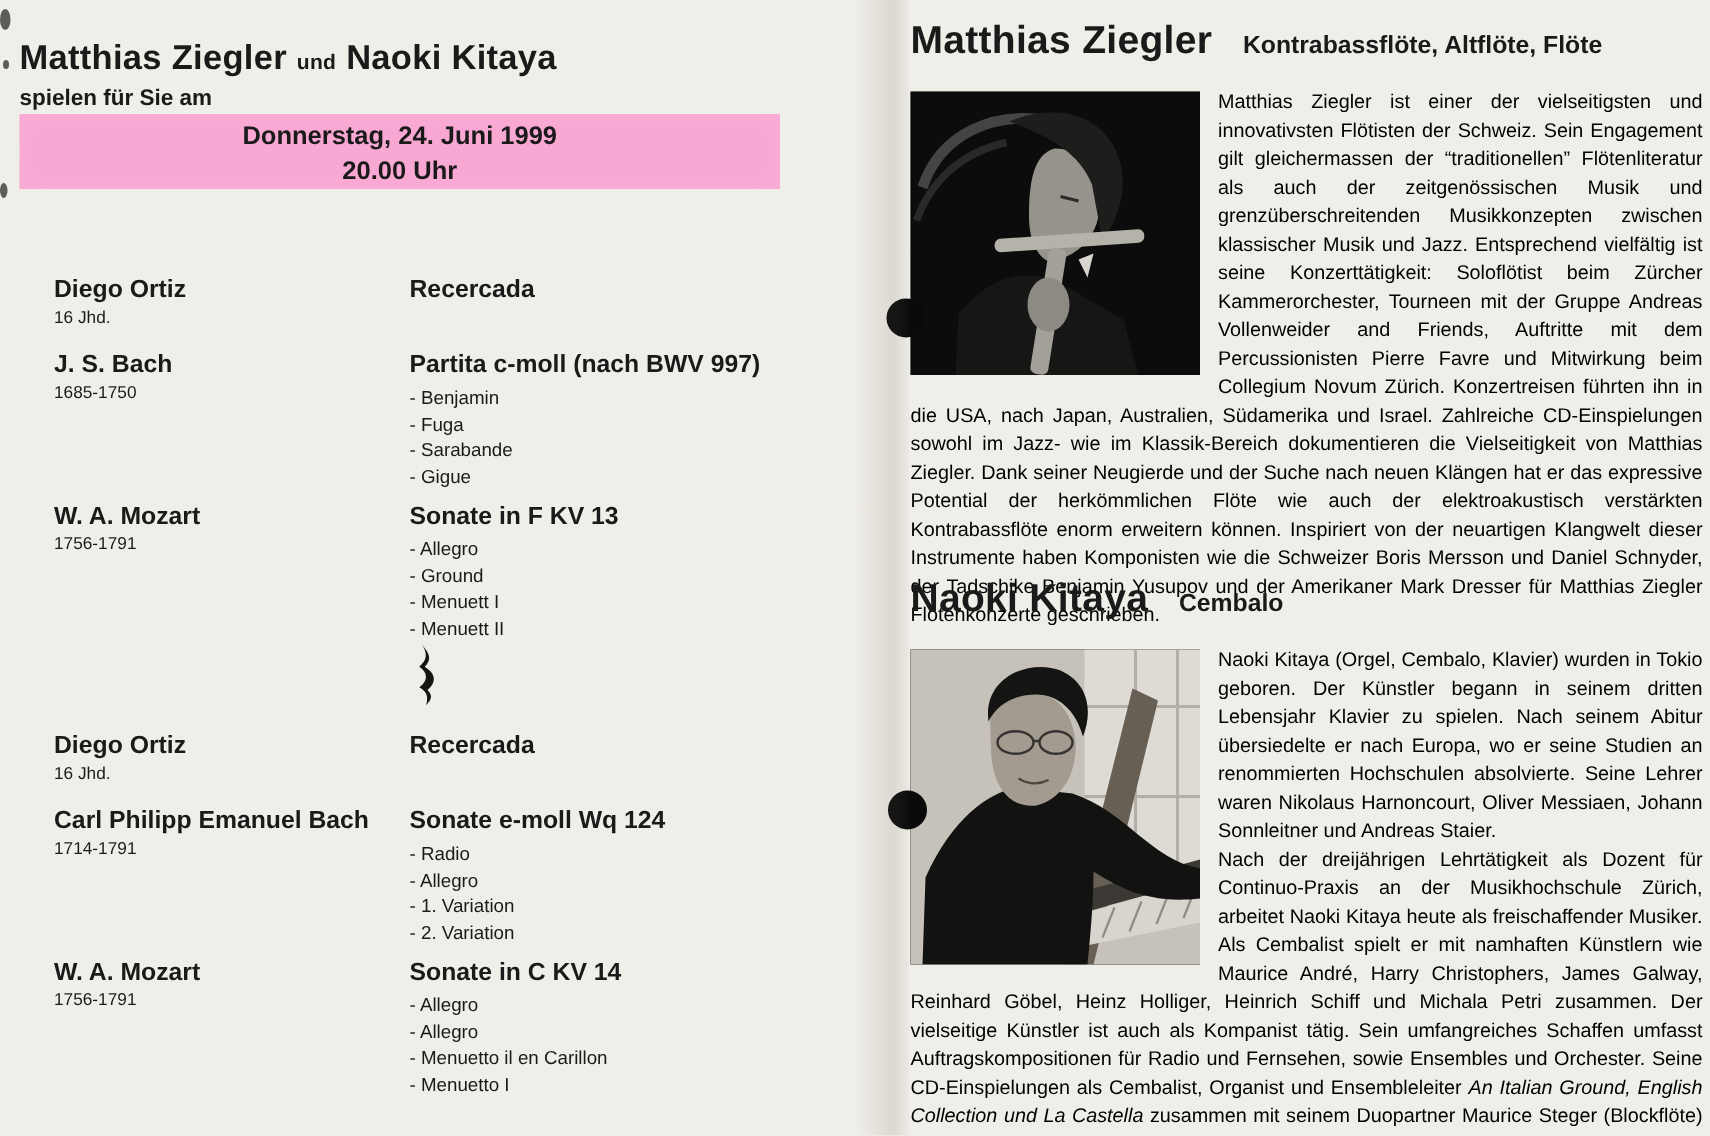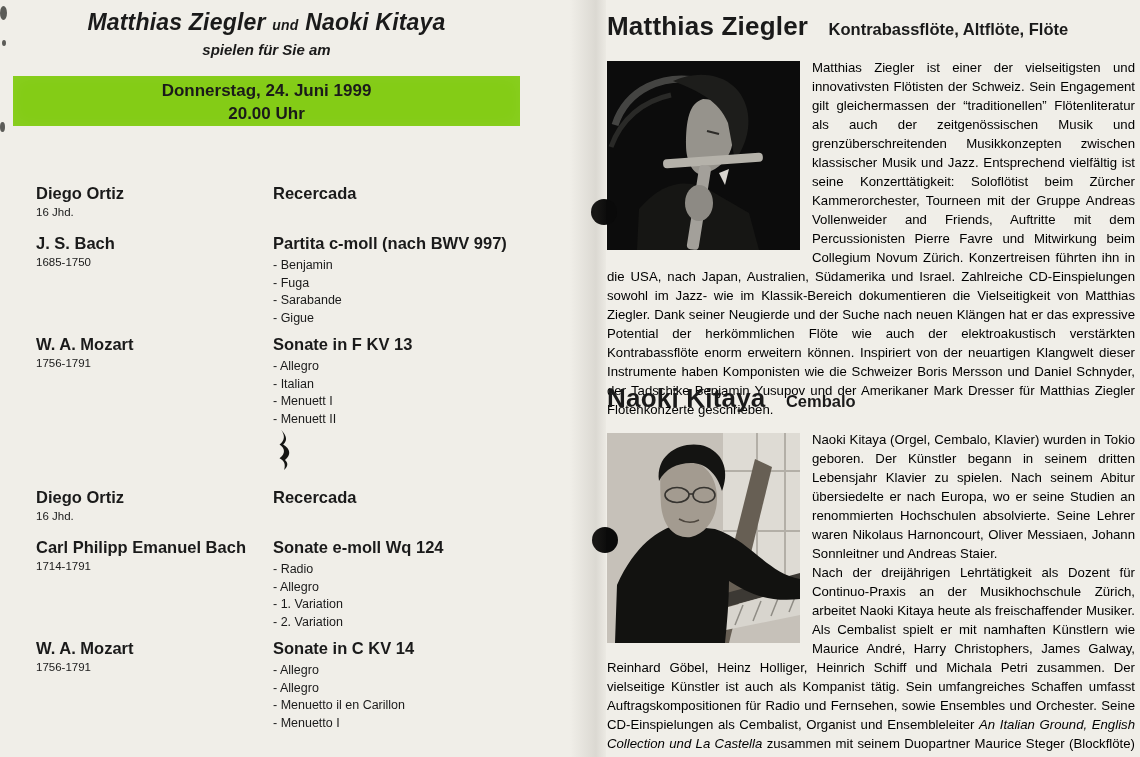--- a/index.html
+++ b/index.html
@@ -3,27 +3,27 @@
 <meta charset="utf-8">
 <style>
   html,body{margin:0;padding:0;}
   body{
     width:1140px;height:757px;position:relative;overflow:hidden;
     background:#f0eee8;color:#1a1a1a;
     font-family:"Liberation Sans", sans-serif;
     -webkit-font-smoothing:antialiased;
   }
   
-  .title-block{position:absolute;left:13px;top:8px;width:507px;text-align:center;font-style:italic;}
+  .title-block{position:absolute;left:13px;top:24px;width:507px;text-align:left;}
   .main-title{font-size:23px;font-weight:bold;letter-spacing:.2px;line-height:28px;}
   .main-title .conj{font-size:14px;font-weight:bold;}
   .subtitle{font-size:15px;font-weight:bold;margin-top:2px;}
   .date-banner{
     position:absolute;left:13px;top:76px;width:507px;height:50px;box-sizing:border-box;
-    background:#84cc16;text-align:center;font-weight:bold;font-size:17px;line-height:23px;padding-top:3px;
+    background:#f9a8d4;text-align:center;font-weight:bold;font-size:17px;line-height:23px;padding-top:3px;
     box-shadow:inset 0 0 18px rgba(255,255,255,.06);
   }
   .program{position:absolute;left:36px;width:494px;}
   #part1{top:183px;}
   #part2{top:487px;}
   .prog-row{display:grid;grid-template-columns:237px 1fr;}
   .gap-sm{margin-bottom:13px;}
   .gap-md{margin-bottom:7px;}
   .composer{font-size:16.5px;font-weight:bold;line-height:20px;}
   .dates{font-size:11.5px;line-height:15px;margin-top:2px;}
@@ -100,21 +100,21 @@
     </div>
     <div class="prog-row">
       <div>
         <div class="composer">W. A. Mozart</div>
         <div class="dates">1756-1791</div>
       </div>
       <div>
         <div class="work">Sonate in F KV 13</div>
         <div class="movements">
           <div>- Allegro</div>
-          <div>- Italian</div>
+          <div>- Ground</div>
           <div>- Menuett I</div>
           <div>- Menuett II</div>
         </div>
       </div>
     </div>
   </div>
 
   <div class="rest-wrap">
     <svg viewBox="0 0 24 46" width="22" height="42" aria-hidden="true">
       <path d="M8 1 C14 8 15 12 10 17 C18 22 19 28 12 34 C16 38 15 41 11 45 C13 38 11 35 6 32 C13 27 12 21 6 17 C12 12 12 7 8 1 Z" fill="#151513"></path>

